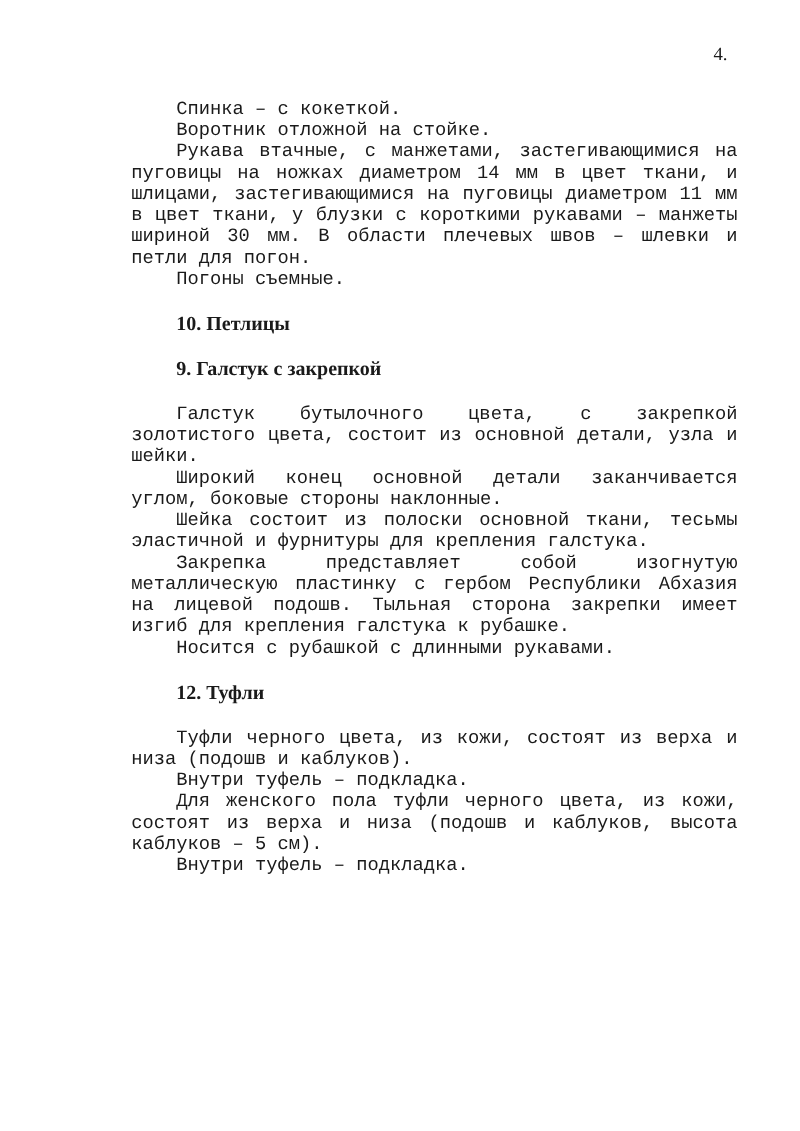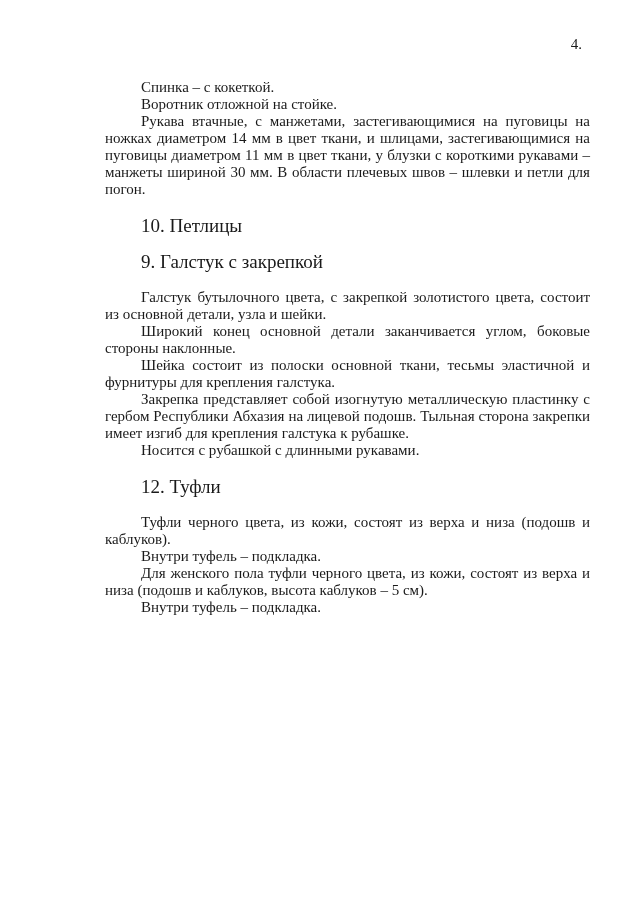--- a/index.html
+++ b/index.html
@@ -1,32 +1,33 @@
 <!DOCTYPE html>
 <html><head>
 <meta charset="utf-8">
 <style>
   html, body { margin: 0; padding: 0; background: #ffffff; }
   body { width: 640px; height: 905px; position: relative; overflow: hidden;
          font-family: "Liberation Serif", "DejaVu Serif", serif; color: #1a1a1a; }
   .page-num { position: absolute; top: 36px; right: 58px; font-size: 15px; }
   .content { position: absolute; left: 105px; top: 79px; width: 485px; font-size: 15px; line-height: 17px; }
   .content p { margin: 0; text-align: justify; }
-  .content p.ind { text-indent: 36px; }
-  .content h2 { font-size: 19px; font-weight: normal; margin: 19px 0 19px 36px; line-height: 17px; }
+  .content p.ind { text-indent: 36px; font-family: Liberation Mono, monospace; }
+  .content h2 { font-size: 16px; font-weight: bold; margin: 19px 0 19px 36px; line-height: 17px; }
 </style>
 </head>
 <body>
 
 <div class="page-num">4.</div>
 
 <div class="content">
   <p class="ind">Спинка – с кокеткой.</p>
   <p class="ind">Воротник отложной на стойке.</p>
   <p class="ind">Рукава втачные, с манжетами, застегивающимися на пуговицы на ножках диаметром 14 мм в цвет ткани, и шлицами, застегивающимися на пуговицы диаметром 11 мм в цвет ткани, у блузки с короткими рукавами – манжеты шириной 30 мм. В области плечевых швов – шлевки и петли для погон.</p>
+  <p class="ind">Погоны съемные.</p>
 
   <h2>10. Петлицы</h2>
 
   <h2>9. Галстук с закрепкой</h2>
   <p class="ind">Галстук бутылочного цвета, с закрепкой золотистого цвета, состоит из основной детали, узла и шейки.</p>
   <p class="ind">Широкий конец основной детали заканчивается углом, боковые стороны наклонные.</p>
   <p class="ind">Шейка состоит из полоски основной ткани, тесьмы эластичной и фурнитуры для крепления галстука.</p>
   <p class="ind">Закрепка представляет собой изогнутую металлическую пластинку с гербом Республики Абхазия на лицевой подошв. Тыльная сторона закрепки имеет изгиб для крепления галстука к рубашке.</p>
   <p class="ind">Носится с рубашкой с длинными рукавами.</p>
 

